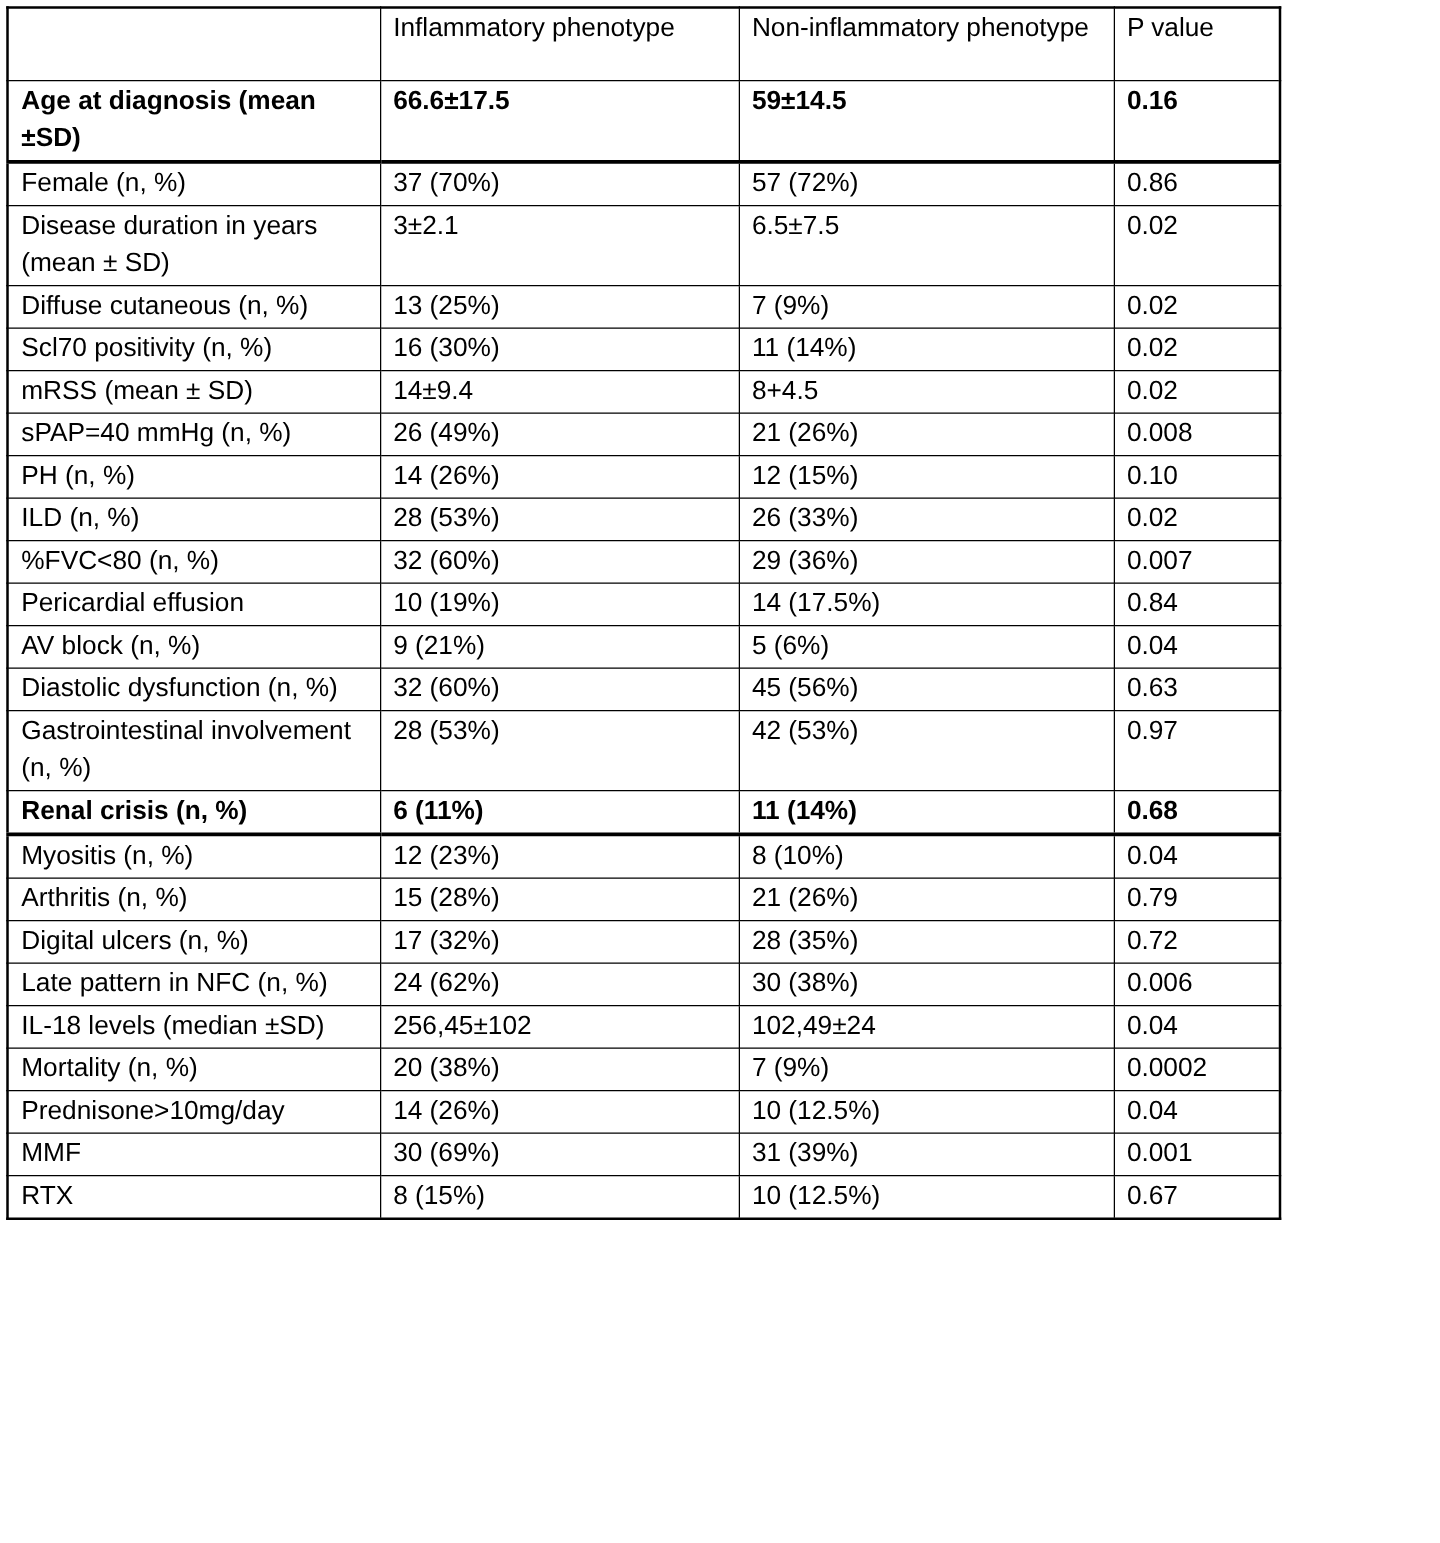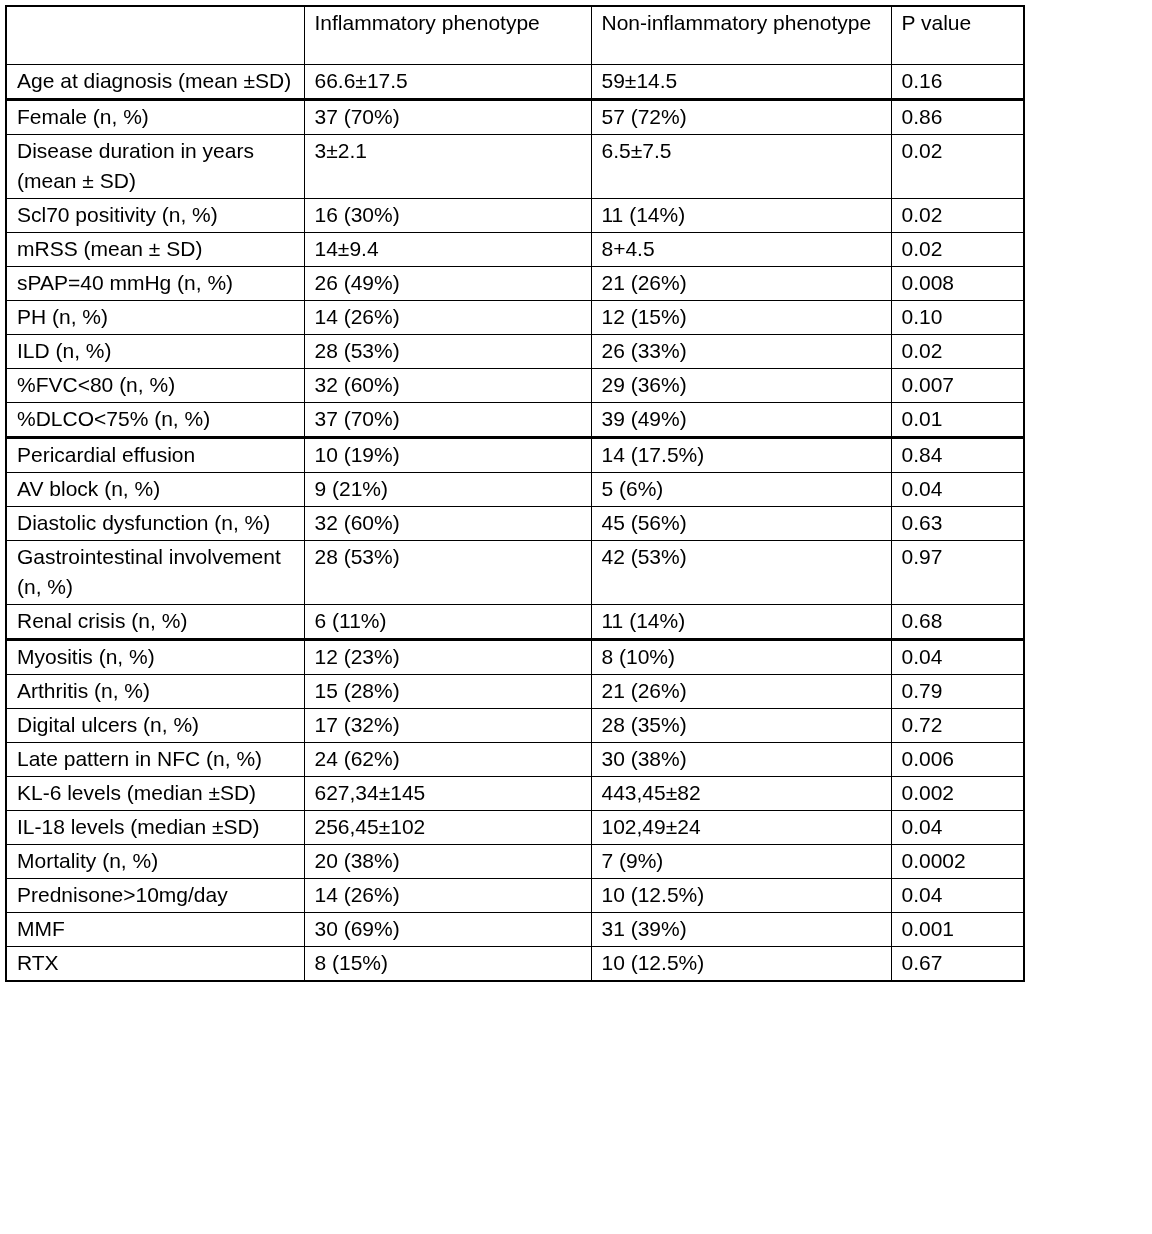--- a/index.html
+++ b/index.html
@@ -34,21 +34,21 @@
     vertical-align: top;
     font-weight: normal;
     text-align: left;
     overflow: hidden;
   }
   table.comparison { border: 2px solid #000000; }
   thead th { height: 58px; }
   tbody td { height: 33px; }
   td.label-cell { text-align: justify; }
   tr.thick-bottom th,
-  tr.thick-bottom td { border-bottom-width: 3px; }
+  tr.thick-bottom td { border-bottom-width: 3px; font-weight: bold; }
   td.p-bold { font-weight: bold; }
   .col-label { width: 298px; }
   .col-inflammatory { width: 287px; }
   .col-noninflammatory { width: 300px; }
   .col-pvalue { width: 133px; }
 </style>
 </head>
 <body>
 
 <div class="page">
@@ -80,20 +80,26 @@
           <td>57 (72%)</td>
           <td>0.86</td>
         </tr>
         <tr>
           <td class="label-cell">Disease duration in years (mean ± SD)</td>
           <td>3±2.1</td>
           <td>6.5±7.5</td>
           <td class="p-bold">0.02</td>
         </tr>
         <tr>
+          <td class="label-cell">Diffuse cutaneous (n, %)</td>
+          <td>13 (25%)</td>
+          <td>7 (9%)</td>
+          <td class="p-bold">0.02</td>
+        </tr>
+        <tr>
           <td class="label-cell">Scl70 positivity (n, %)</td>
           <td>16 (30%)</td>
           <td>11 (14%)</td>
           <td class="p-bold">0.02</td>
         </tr>
         <tr>
           <td class="label-cell">mRSS (mean ± SD)</td>
           <td>14±9.4</td>
           <td>8+4.5</td>
           <td class="p-bold">0.02</td>
@@ -114,26 +120,20 @@
           <td class="label-cell">ILD (n, %)</td>
           <td>28 (53%)</td>
           <td>26 (33%)</td>
           <td class="p-bold">0.02</td>
         </tr>
         <tr>
           <td class="label-cell">%FVC&lt;80 (n, %)</td>
           <td>32 (60%)</td>
           <td>29 (36%)</td>
           <td class="p-bold">0.007</td>
-        </tr>
-        <tr class="thick-bottom">
-          <td class="label-cell">%DLCO&lt;75% (n, %)</td>
-          <td>37 (70%)</td>
-          <td>39 (49%)</td>
-          <td class="p-bold">0.01</td>
         </tr>
         <tr>
           <td class="label-cell">Pericardial effusion</td>
           <td>10 (19%)</td>
           <td>14 (17.5%)</td>
           <td>0.84</td>
         </tr>
         <tr>
           <td class="label-cell">AV block (n, %)</td>
           <td>9 (21%)</td>
@@ -176,26 +176,20 @@
           <td>28 (35%)</td>
           <td>0.72</td>
         </tr>
         <tr>
           <td class="label-cell">Late pattern in NFC (n, %)</td>
           <td>24 (62%)</td>
           <td>30 (38%)</td>
           <td class="p-bold">0.006</td>
         </tr>
         <tr>
-          <td class="label-cell">KL-6 levels (median ±SD)</td>
-          <td>627,34±145</td>
-          <td>443,45±82</td>
-          <td class="p-bold">0.002</td>
-        </tr>
-        <tr>
           <td class="label-cell">IL-18 levels (median ±SD)</td>
           <td>256,45±102</td>
           <td>102,49±24</td>
           <td class="p-bold">0.04</td>
         </tr>
         <tr>
           <td class="label-cell">Mortality (n, %)</td>
           <td>20 (38%)</td>
           <td>7 (9%)</td>
           <td class="p-bold">0.0002</td>

